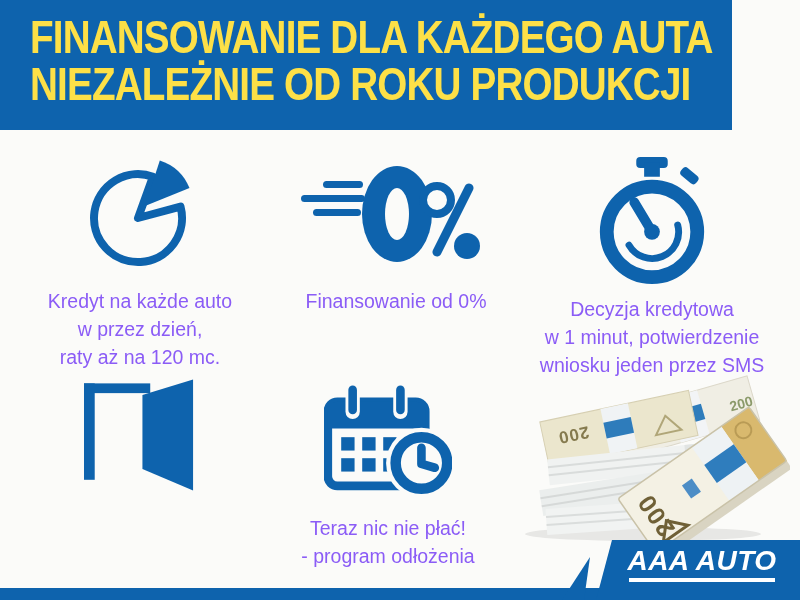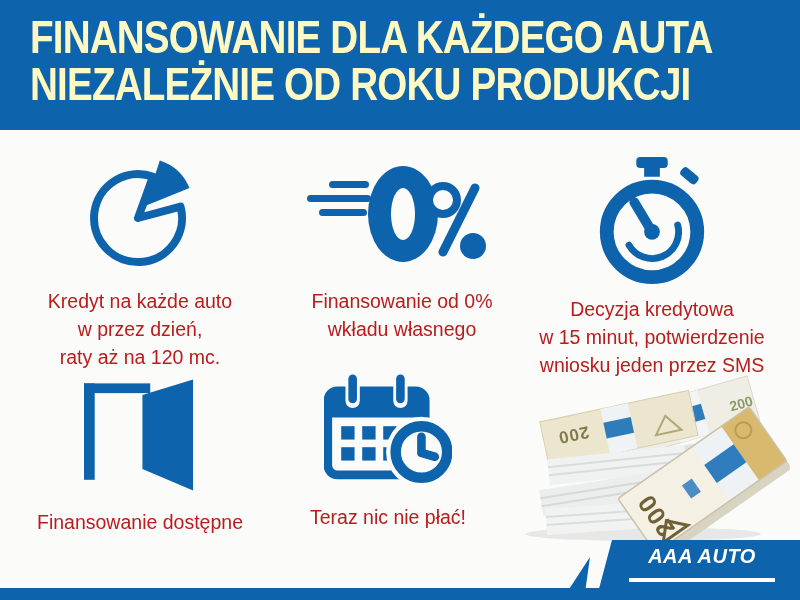--- a/index.html
+++ b/index.html
@@ -3,49 +3,49 @@
 <meta charset="utf-8">
 <style>
   html,body{margin:0;padding:0;}
   body{
     width:800px;height:600px;position:relative;overflow:hidden;
     background:#fbfbf9;
     font-family:"Liberation Sans", sans-serif;
   }
   
   .header{
-    position:absolute;left:0;top:0;width:800px;height:130px;
-    background:#0e63ad;color:#fef9c3;box-sizing:border-box;
+    position:absolute;left:0;top:0;width:732px;height:130px;
+    background:#0e63ad;color:#fde047;box-sizing:border-box;
     padding:14px 0 1px 30px;
   }
   .header .line{
     font-weight:700;font-size:46px;line-height:47px;letter-spacing:-1px;
     white-space:nowrap;transform:scaleX(0.84);transform-origin:0 50%;
   }
   
   .cell{position:absolute;text-align:center;}
   .iconbox{display:flex;align-items:center;justify-content:center;}
   .caption{
-    margin:0;color:#b91c1c;font-size:19.5px;line-height:28px;font-weight:400;
+    margin:0;color:#8b5cf6;font-size:19.5px;line-height:28px;font-weight:400;
   }
   .caption span{display:block;}
   #cell-1{left:10px;top:140px;width:260px;}
-  #cell-2{left:272px;top:140px;width:260px;}
+  #cell-2{left:266px;top:140px;width:260px;}
   #cell-3{left:513px;top:148px;width:278px;}
   #cell-4{left:10px;top:362px;width:260px;}
-  #cell-5{left:258px;top:357px;width:260px;}
+  #cell-5{left:258px;top:368px;width:260px;}
   #cell-1 .iconbox,#cell-2 .iconbox,#cell-3 .iconbox{height:147px;}
   #cell-4 .iconbox,#cell-5 .iconbox{height:146px;}
   
   .money{position:absolute;left:518px;top:364px;width:272px;height:178px;}
   
   .bottom-art{position:absolute;left:0;top:530px;width:800px;height:70px;}
   .logo-text{
     position:absolute;left:626px;top:545px;width:152px;text-align:center;
-    color:#fff;font-weight:700;font-style:italic;font-size:20px;
+    color:#fff;font-weight:700;font-style:italic;font-size:28px;
     letter-spacing:.5px;white-space:nowrap;
   }
   .logo-underline{
     position:absolute;left:629px;top:578px;width:146px;height:4px;background:#fff;
   }
   svg{display:block;}
 </style>
 </head>
 <body>
 
@@ -78,57 +78,55 @@
         <ellipse cx="96" cy="50" rx="35" ry="48"></ellipse>
       </g>
       <ellipse cx="96" cy="50" rx="12" ry="26" fill="#fbfbf9"></ellipse>
       <circle cx="136" cy="36" r="14" fill="#fbfbf9" stroke="#0e63ad" stroke-width="8"></circle>
       <line x1="136" y1="88" x2="168" y2="24" stroke="#0e63ad" stroke-width="9" stroke-linecap="round"></line>
       <circle cx="166" cy="82" r="13" fill="#0e63ad"></circle>
     </svg>
   </div>
   <p class="caption">
     <span>Finansowanie od 0%</span>
-    <span>wkładu własnego</span>
   </p>
 </div>
 
 <div class="cell" id="cell-3">
   <div class="iconbox">
     <svg width="122" height="130" viewBox="0 0 124 132" aria-hidden="true">
       <g fill="#0e63ad">
         <rect x="46" y="0" width="32" height="11" rx="4"></rect>
         <rect x="54" y="6" width="16" height="14"></rect>
         <rect x="90" y="14" width="20" height="10" rx="4" transform="rotate(40 100 19)"></rect>
         <circle cx="62" cy="76" r="8"></circle>
       </g>
       <circle cx="62" cy="76" r="46" fill="none" stroke="#0e63ad" stroke-width="14"></circle>
       <line x1="62" y1="76" x2="44" y2="46" stroke="#0e63ad" stroke-width="10" stroke-linecap="round"></line>
       <path d="M38.6 89.5 A27 27 0 0 0 88.1 69" fill="none" stroke="#0e63ad" stroke-width="7" stroke-linecap="round"></path>
     </svg>
   </div>
   <p class="caption">
     <span>Decyzja kredytowa</span>
-    <span>w 15 minut, potwierdzenie</span>
+    <span>w 1 minut, potwierdzenie</span>
     <span>wniosku jeden przez SMS</span>
   </p>
 </div>
 
 <div class="cell" id="cell-4">
   <div class="iconbox">
     <svg width="112" height="116" viewBox="0 0 115 118" aria-hidden="true">
       <g fill="#0e63ad">
         <rect x="0" y="6" width="11" height="99"></rect>
         <rect x="0" y="6" width="68" height="10"></rect>
         <polygon points="60,18 112,2 112,116 60,94"></polygon>
       </g>
     </svg>
   </div>
   <p class="caption">
-    <span>Finansowanie dostępne</span>
   </p>
 </div>
 
 <div class="cell" id="cell-5">
   <div class="iconbox">
     <svg width="128" height="118" viewBox="0 0 134 122" aria-hidden="true">
       <rect x="4" y="20" width="102" height="88" rx="10" fill="#fbfbf9" stroke="#0e63ad" stroke-width="9"></rect>
       <path d="M14 20 h82 a10 10 0 0 1 10 10 v18 h-102 v-18 a10 10 0 0 1 10 -10 z" fill="#0e63ad"></path>
       <rect x="22.5" y="0" width="15" height="38" rx="7.5" fill="#fbfbf9"></rect>
       <rect x="72.5" y="0" width="15" height="38" rx="7.5" fill="#fbfbf9"></rect>
@@ -142,20 +140,21 @@
         <rect x="40" y="79" width="14" height="14"></rect>
         <rect x="62" y="79" width="14" height="14"></rect>
       </g>
       <circle cx="102" cy="84" r="37" fill="#fbfbf9"></circle>
       <circle cx="102" cy="84" r="27" fill="#fbfbf9" stroke="#0e63ad" stroke-width="11"></circle>
       <path d="M102 68 L102 85 L116 89" fill="none" stroke="#0e63ad" stroke-width="9" stroke-linecap="round" stroke-linejoin="round"></path>
     </svg>
   </div>
   <p class="caption">
     <span>Teraz nic nie płać!</span>
+    <span>- program odłożenia</span>
   </p>
 </div>
 
 <div class="money">
   <svg width="272" height="178" viewBox="0 0 272 178" aria-hidden="true">
     <ellipse cx="125" cy="170" rx="118" ry="7" fill="rgba(0,0,0,0.08)"></ellipse>
 
     <g transform="rotate(-16 170 60)">
       <rect x="100" y="30" width="140" height="46" fill="#f0eee4" stroke="#dcd8ca" stroke-width="1"></rect>
       <rect x="158" y="30" width="30" height="46" fill="#f2f4f6"></rect>

